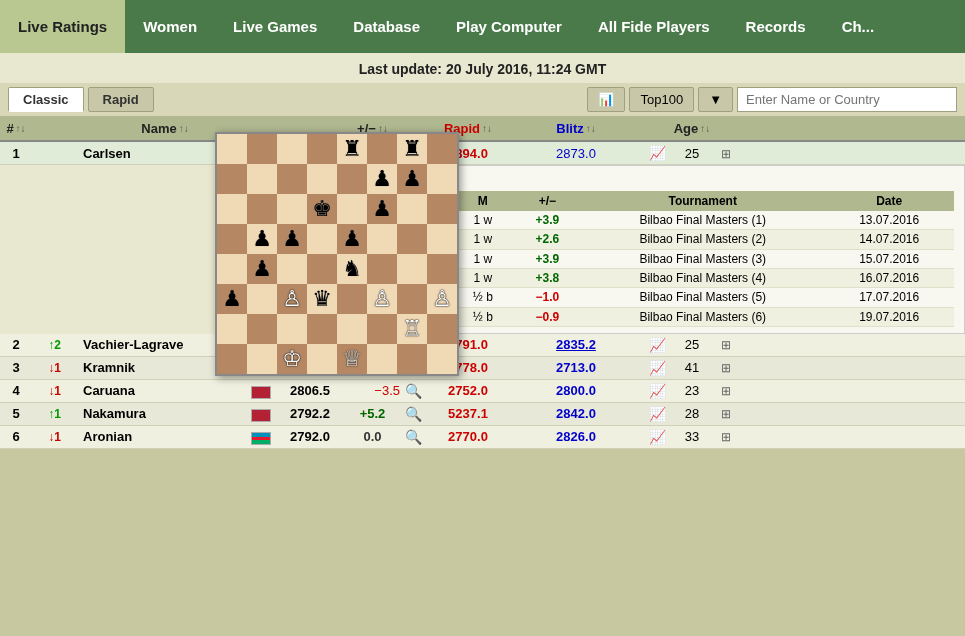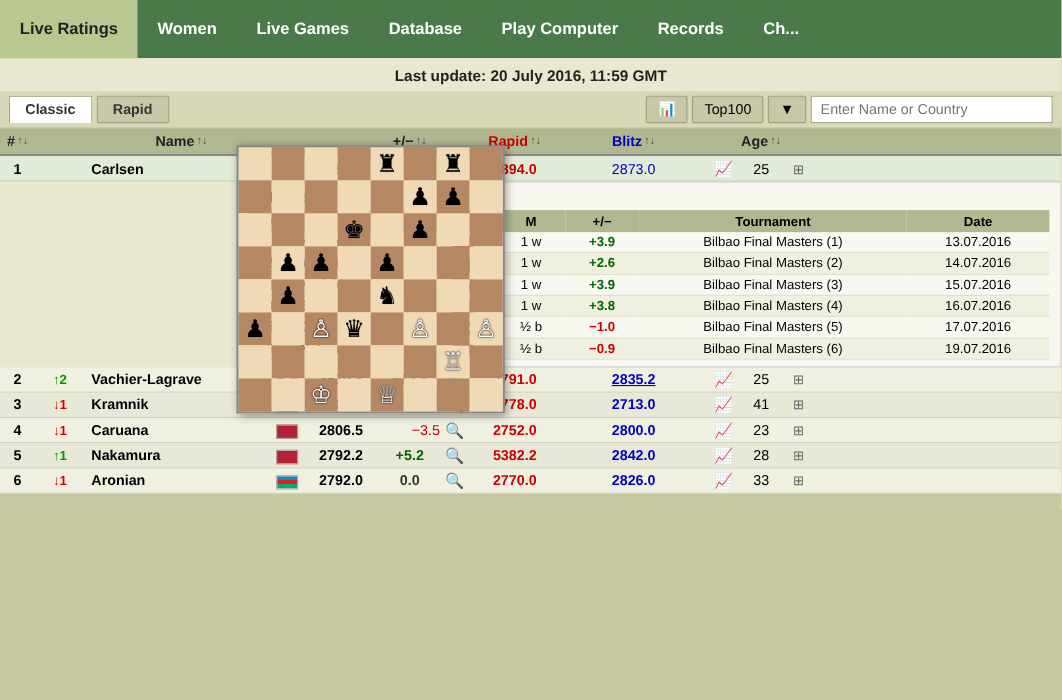--- a/index.html
+++ b/index.html
@@ -238,31 +238,34 @@
   <div class="nav-item">
     <span>Live Games</span>
   </div>
   <div class="nav-item">
     <span>Database</span>
   </div>
   <div class="nav-item">
     <span>Play Computer</span>
   </div>
   <div class="nav-item">
+    <span>All Fide Players</span>
+  </div>
+  <div class="nav-item">
     <span>Records</span>
   </div>
   <div class="nav-item">
     <span>Ch...</span>
   </div>
 </div>
 
 <div class="main-content">
 
   <div class="last-update">
-    <span>Last update: 20 July 2016, 11:59 GMT</span>
+    <span>Last update: 20 July 2016, 11:24 GMT</span>
   </div>
 
   <div class="toolbar">
     <button class="tab-btn active">Classic</button>
     <button class="tab-btn">Rapid</button>
     <div class="toolbar-spacer"></div>
     <button class="chart-icon-btn">📊</button>
     <button class="top100-btn">Top100</button>
     <button class="filter-btn">▼</button>
     <input class="search-input" type="text" placeholder="Enter Name or Country" style="">
@@ -556,21 +559,21 @@
     <div class="c-grid"><span class="grid-icon">⊞</span></div>
   </div>
       <div class="data-row row-odd">
     <div class="c-rank" style="text-align:center;font-weight:bold;">5</div>
     <div class="c-arrow" style="color:#009900;font-weight:bold;text-align:center;font-size:12px;">↑1</div>
     <div class="c-name" style="font-weight:bold;">Nakamura</div>
     <div class="c-flag"><span class="flag flag-us"></span></div>
     <div class="c-rating" style="font-weight:bold;">2792.2</div>
     <div class="c-change" style="color:#006600;font-weight:bold;">+5.2</div>
     <div class="c-search"><span class="search-icon">🔍</span></div>
-    <div class="c-rapid rating-red" style="font-weight:bold;">5382.2</div>
+    <div class="c-rapid rating-red" style="font-weight:bold;">5237.1</div>
     <div class="c-rsearch"></div>
     <div class="c-blitz rating-blue" style="font-weight:bold;">2842.0</div>
     <div class="c-bsearch"></div>
     <div class="c-chart"><span class="mini-chart">📈</span></div>
     <div class="c-age">28</div>
     <div class="c-grid"><span class="grid-icon">⊞</span></div>
   </div>
       <div class="data-row row-even">
     <div class="c-rank" style="text-align:center;font-weight:bold;">6</div>
     <div class="c-arrow" style="color:#cc0000;font-weight:bold;text-align:center;font-size:12px;">↓1</div>

